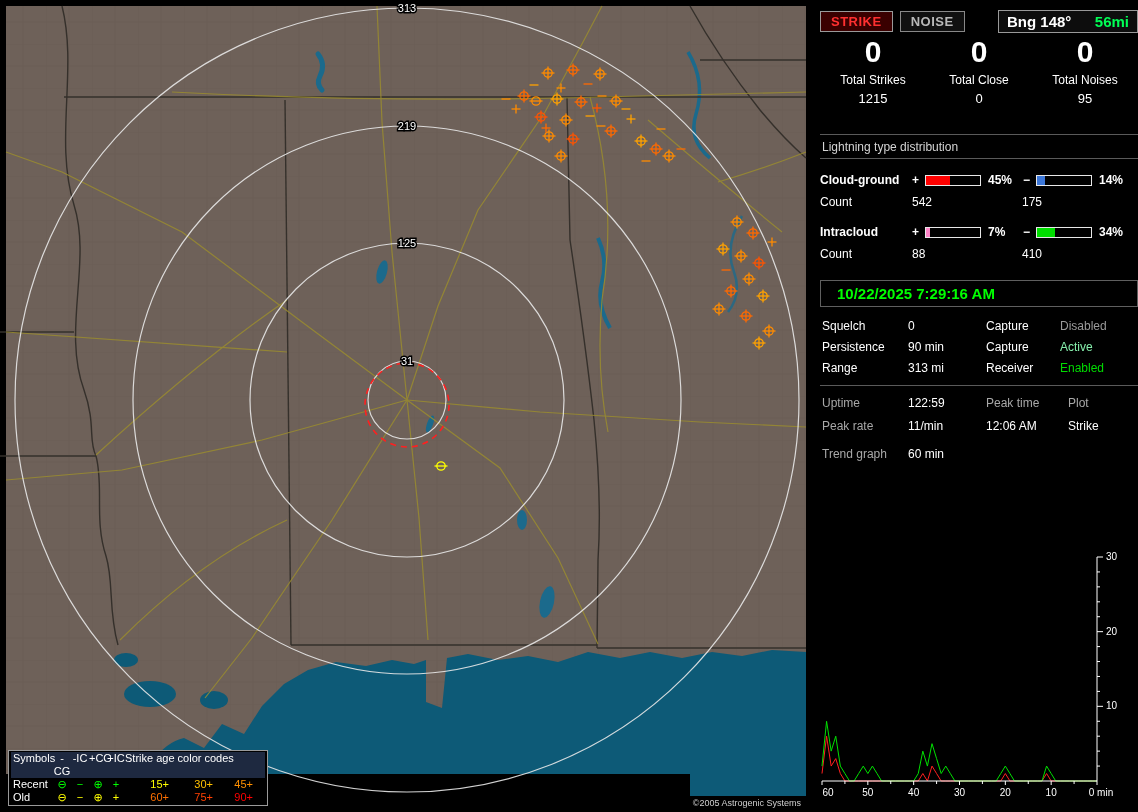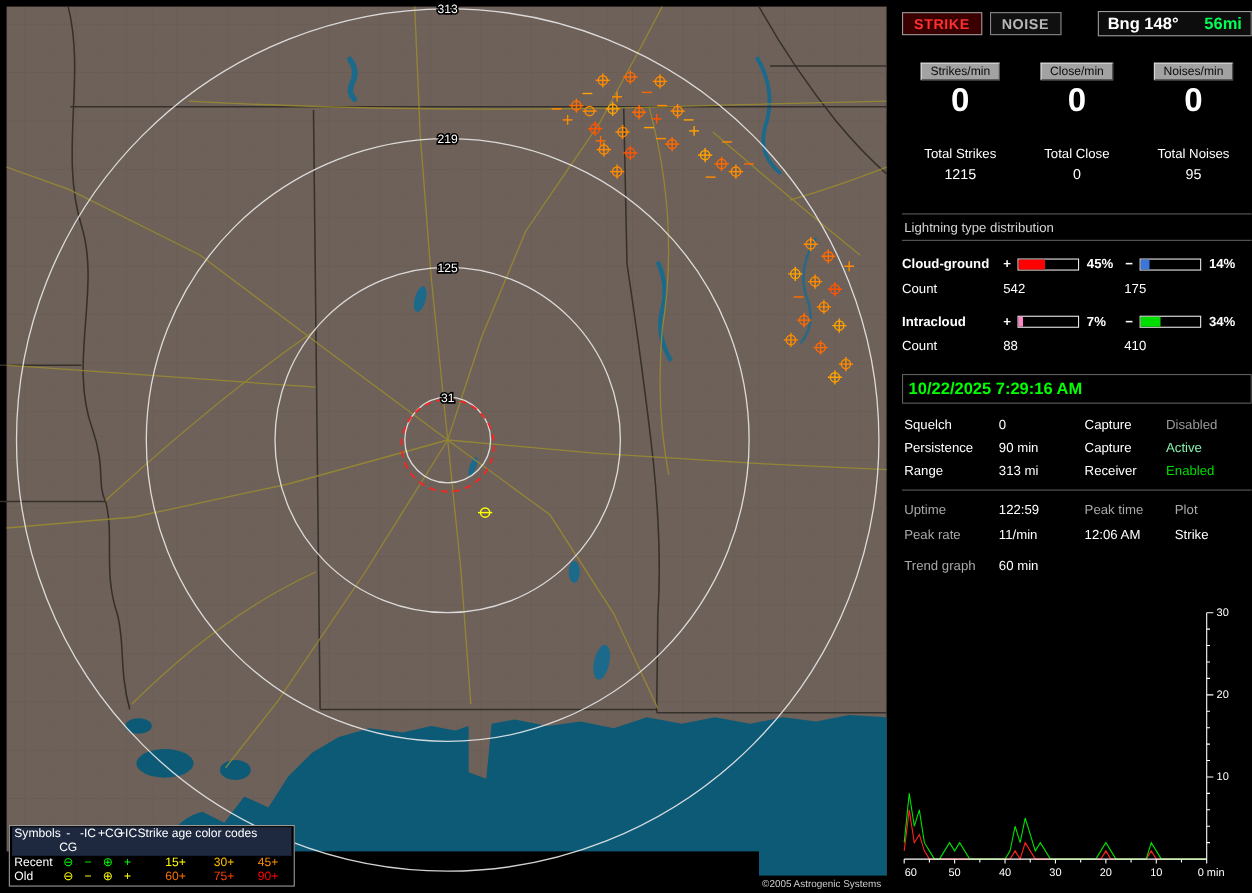--- a/index.html
+++ b/index.html
@@ -33,39 +33,39 @@
          display:flex; gap:14px; font-weight:bold; font-size:15px; min-width:140px; justify-content:space-between;}
   .bng .dist { color:#00ff55; }
 
   .col3 { display:flex; text-align:center; }
   .col3 > div { flex:1; }
   .rate-row { margin-top:24px; }
   .rate-chip { display:inline-block; background:#a2a2a2; color:#0a0a0a; font-size:11px;
                padding:1px 8px; border:1px solid; border-color:#d8d8d8 #4a4a4a #4a4a4a #d8d8d8; cursor:pointer; }
   .big-row { margin-top:2px; }
   .big-num { font-size:30px; font-weight:bold; }
-  .tot-row { margin-top:24px; }
+  .tot-row { margin-top:4px; }
   .tot-label { font-size:12px; }
   .tot-value { font-size:13px; margin-top:4px; }
 
   .divider { border:0; border-top:1px solid #5a5a5a; margin:0; }
   .d1 { margin-top:28px; }
 
   .dist-title { color:#d4d4d4; padding:5px 0 4px 2px; border-bottom:1px solid #5a5a5a; margin-bottom:8px; }
   .dist-row { display:grid; grid-template-columns:92px 13px 58px 40px 13px 58px 34px;
               align-items:center; margin-top:6px; }
   .dist-row .lbl { font-weight:bold; }
   .sign { font-weight:bold; }
   .bar { width:56px; height:11px; border:1px solid #e8e8e8; background:#000; }
   .bar .fill { height:100%; width:0; }
   .pct { font-weight:bold; padding-left:5px; }
   .count-row { display:grid; grid-template-columns:92px 110px 1fr; margin:8px 0 10px 0; }
 
   .datetime { border:1px solid #5f5f5f; color:#00ff00; font-weight:bold; font-size:15px;
-              padding:4px 5px; margin:9px 0 10px 0; }
+              padding:4px 16px; margin:9px 0 10px 0; }
 
   .kv-grid { display:grid; grid-template-columns:86px 78px 74px 1fr; row-gap:7px; padding:2px 0 10px 2px; }
   .gray { color:#a8a8a8; }
 
   .status-grid { display:grid; grid-template-columns:86px 78px 82px 1fr; row-gap:9px; padding:10px 0 4px 2px; }
   .trend-label-row { display:grid; grid-template-columns:86px 1fr; padding:10px 0 0 2px; }
 
   .trend { margin-top:auto; }
 </style>
 </head>
@@ -392,25 +392,20 @@
 
     <div class="panel-top">
       <button class="btn strike">STRIKE</button>
       <button class="btn noise">NOISE</button>
       <div class="bng">
         <span>Bng 148°</span>
         <span class="dist">56mi</span>
       </div>
     </div>
 
-    <div class="col3 rate-row">
-      <div><span class="rate-chip">Strikes/min</span></div>
-      <div><span class="rate-chip">Close/min</span></div>
-      <div><span class="rate-chip">Noises/min</span></div>
-    </div>
 
     <div class="col3 big-row">
       <div class="big-num">0</div>
       <div class="big-num">0</div>
       <div class="big-num">0</div>
     </div>
 
     <div class="col3 tot-row">
       <div>
         <div class="tot-label">Total Strikes</div>

